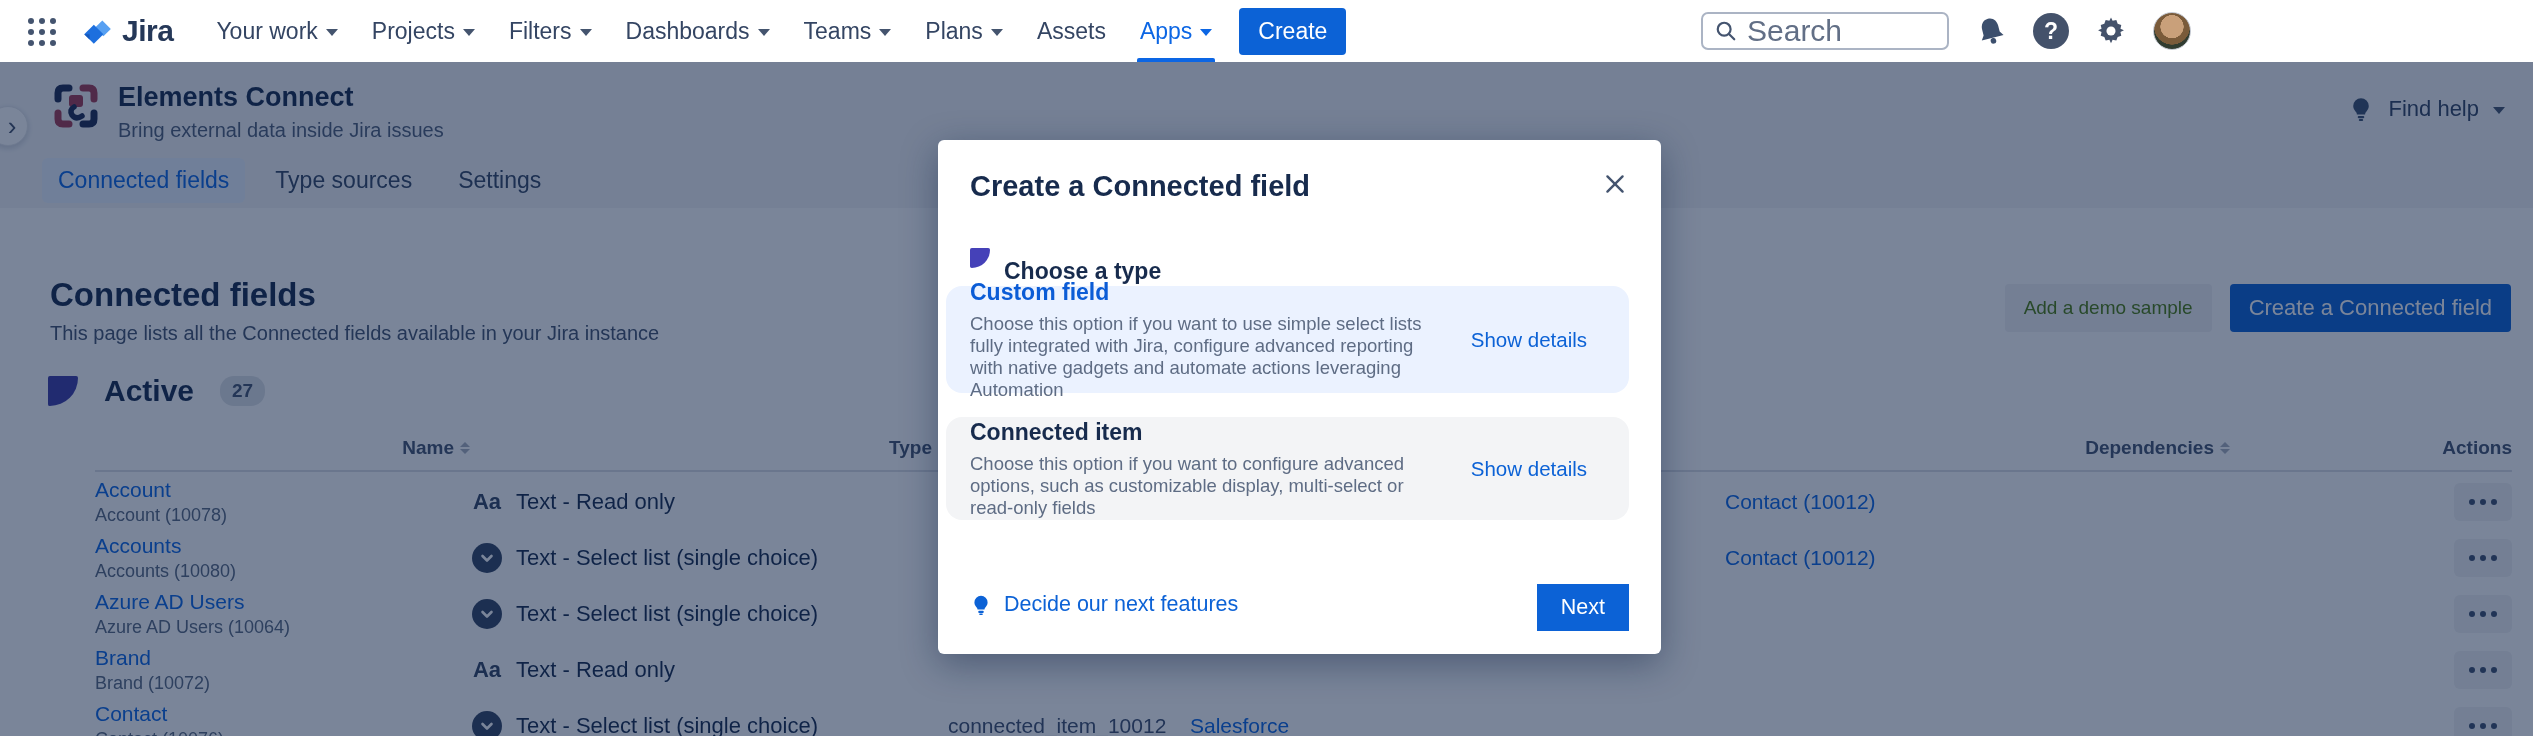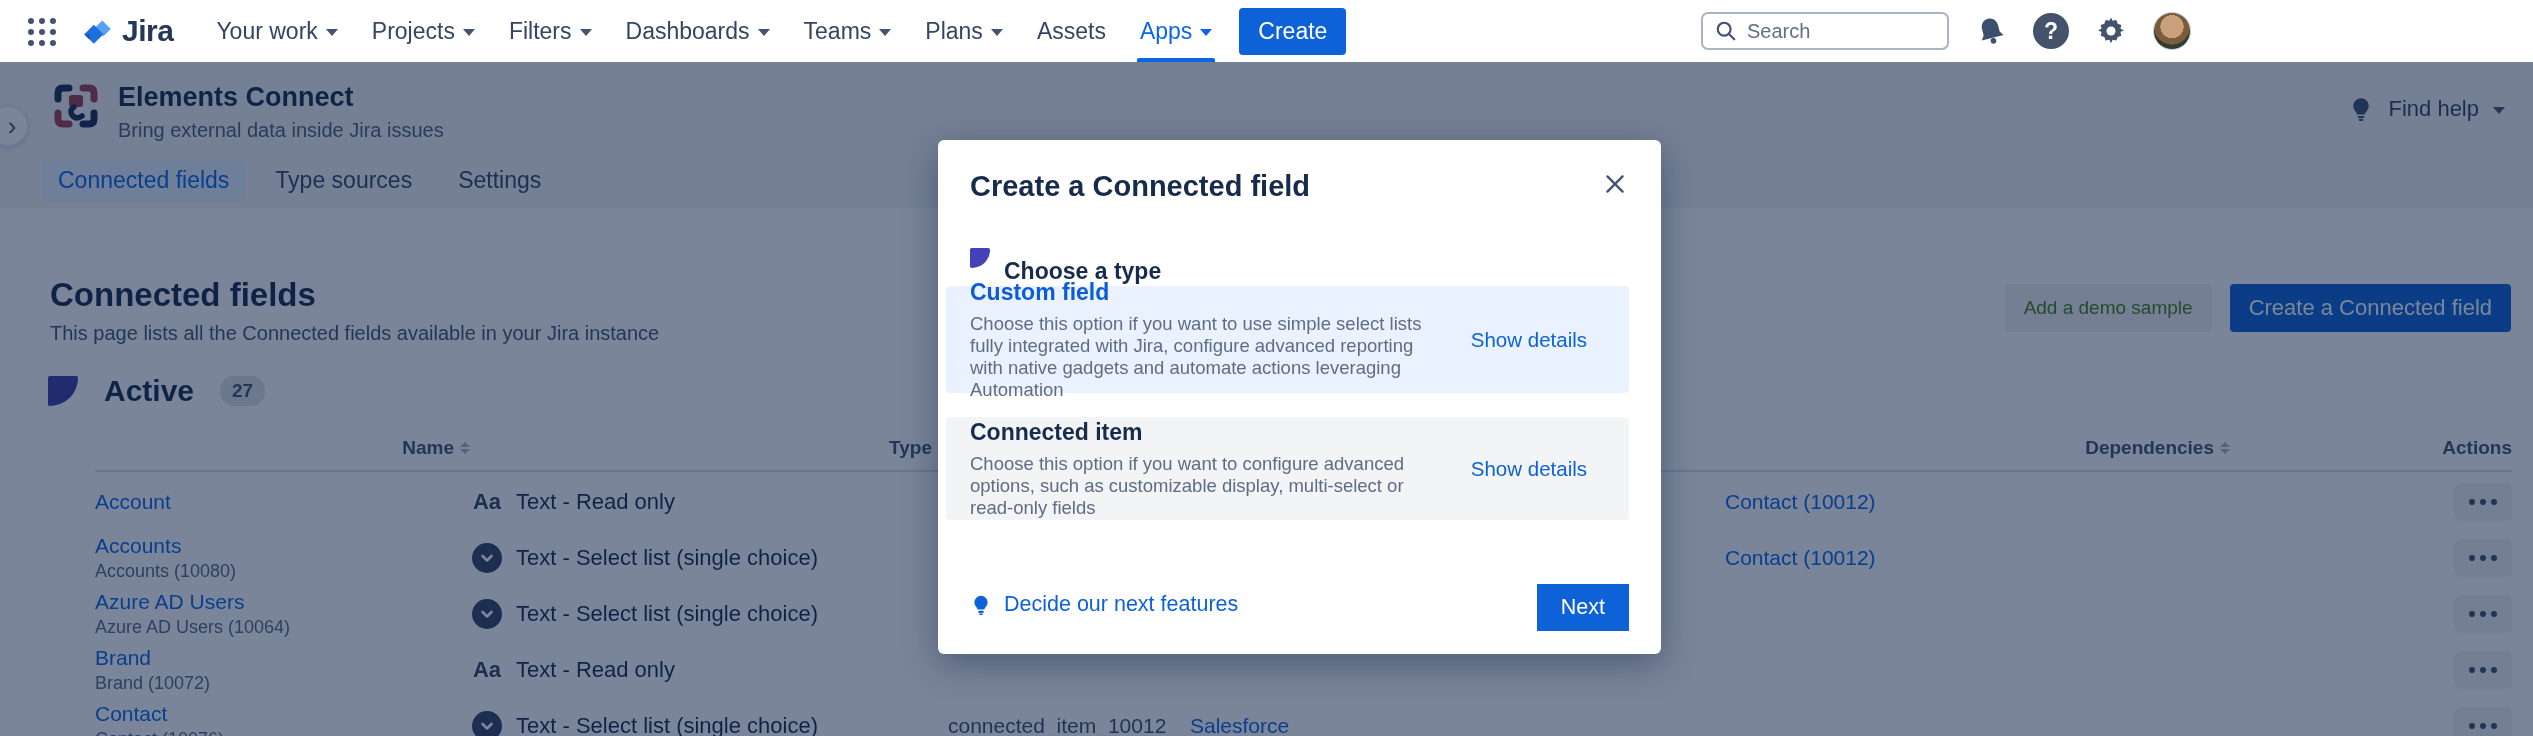--- a/index.html
+++ b/index.html
@@ -24,21 +24,21 @@
   .chev { width:0; height:0; border-left:6px solid transparent; border-right:6px solid transparent;
           border-top:7px solid #44546E; margin-top:3px; }
   .nav-item.active .chev { border-top-color:#0C66E4; }
   .create-btn { margin-left:10px; background:#0C62D6; color:#fff; border:none; border-radius:4px;
                 font-size:23px; font-weight:500; padding:10px 19px; cursor:pointer;
                 font-family:inherit; }
   .nav-right { margin-left:auto; display:flex; align-items:center; gap:26px; }
   .search-box { display:flex; align-items:center; gap:10px; width:248px; height:38px;
                 border:2px solid #ABB4C4; border-radius:7px; padding:0 12px; background:#fff; }
   .search-box svg { flex:0 0 auto; }
-  .search-box input { border:none; outline:none; font-size:20px; color:#344563; width:100%;
+  .search-box input { border:none; outline:none; font-size:30px; color:#344563; width:100%;
                       font-family:inherit; background:transparent; }
   .search-box input::placeholder { color:#626F86; }
   .icon-btn { background:none; border:none; cursor:pointer; display:flex; align-items:center; }
   .help-circle { width:36px; height:36px; border-radius:50%; background:#44526B; color:#fff;
                  font-size:23px; font-weight:700; display:flex; align-items:center; justify-content:center; }
   .avatar { width:38px; height:38px; border-radius:50%; cursor:pointer;
             background:radial-gradient(circle at 50% 38%, #c9a07a 0 40%, #7a5b3a 41% 62%, #313c30 63% 100%);
             border:1px solid #c2c7d0; }
 
   
@@ -104,21 +104,21 @@
   .blanket { position:absolute; top:62px; left:0; width:2533px; height:674px;
              background:rgba(9,30,66,.54); z-index:50; }
   .modal { position:absolute; left:938px; top:140px; width:723px; height:514px; background:#fff;
            border-radius:6px; box-shadow:0 10px 36px rgba(9,30,66,.4); z-index:100; }
   .modal-title { position:absolute; left:32px; top:30px; font-size:29px; font-weight:600; color:#172B4D; }
   .modal-close { position:absolute; right:26px; top:24px; width:40px; height:40px; background:none;
                  border:none; cursor:pointer; display:flex; align-items:center; justify-content:center; }
   .modal-section { position:absolute; left:32px; top:90px; display:flex; align-items:center; gap:14px; }
   .modal-section .quarter { width:20px; height:20px; background:#4541B8; }
   .modal-section .lbl { font-size:23px; font-weight:700; color:#172B4D;margin-top:28px; }
-  .opt-card { position:absolute; left:8px; width:683px; border-radius:4px; display:flex;
+  .opt-card { position:absolute; left:8px; width:683px; border-radius:16px; display:flex;
               align-items:center; cursor:pointer; padding:18px 20px 18px 24px; }
   .opt-card.blue { top:146px; height:107px; background:#EBF2FF; }
   .opt-card.gray { top:277px; height:103px; background:#F3F4F6; }
   .opt-main { flex:1; padding-right:26px; }
   .opt-title { font-size:23px; font-weight:600; margin-bottom:7px; }
   .opt-card.blue .opt-title { color:#0B5CD6; }
   .opt-card.gray .opt-title { color:#172B4D; }
   .opt-desc { font-size:18.5px; line-height:22px; color:#5E6C84; max-width:560px; }
   .show-details { font-size:20.5px; font-weight:500; color:#0C62D6; text-decoration:none;
                   white-space:nowrap; padding-right:22px; cursor:pointer; }
@@ -289,20 +289,21 @@
       <div class="th right">
         <span>Actions</span>
       </div>
     </div>
     <div class="thead-rule"></div>
     <div class="tbody">
 
       <div class="trow">
         <div class="cell-name">
           <a>Account</a>
+          <span class="cell-sub">Account (10078)</span>
         </div>
         <div class="cell-type">
           <span class="aa-icon">Aa</span>
           <span>Text - Read only</span>
         </div>
         <div class="cell-key"></div>
         <div class="cell-src"><a></a></div>
         <div class="cell-dep"><a>Contact (10012)</a></div>
         <div class="cell-act">
           <button class="more-btn">

